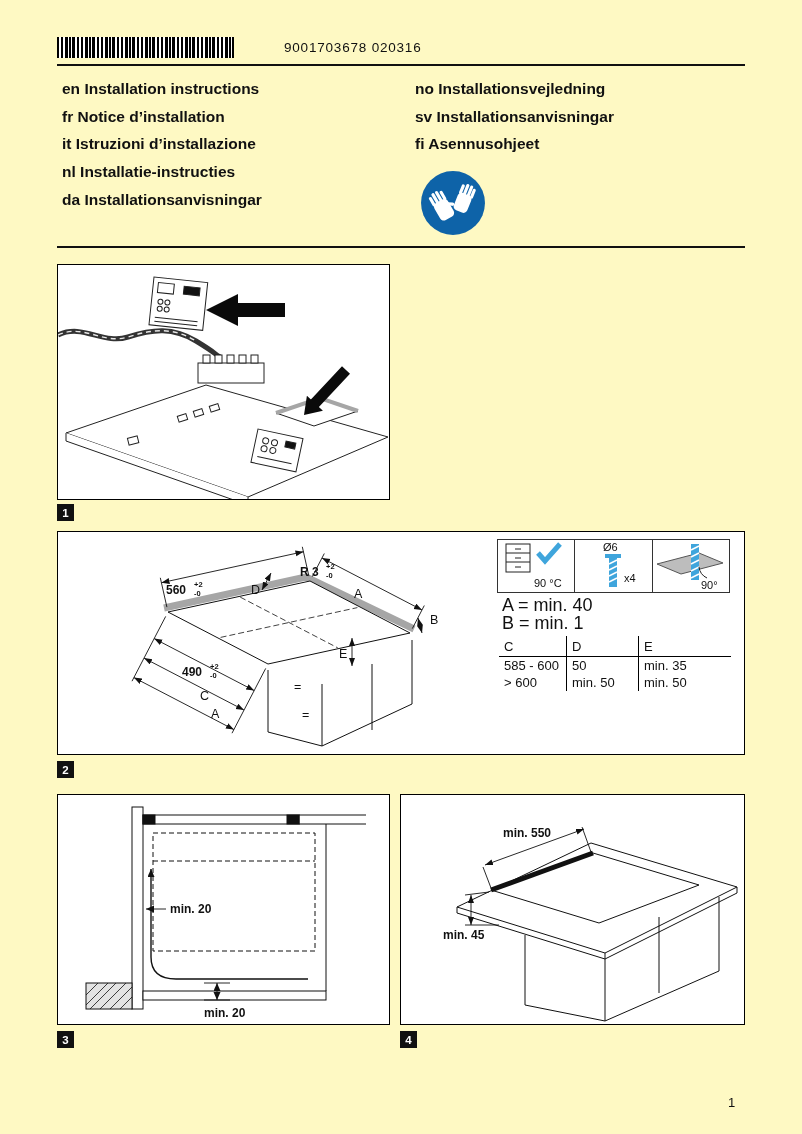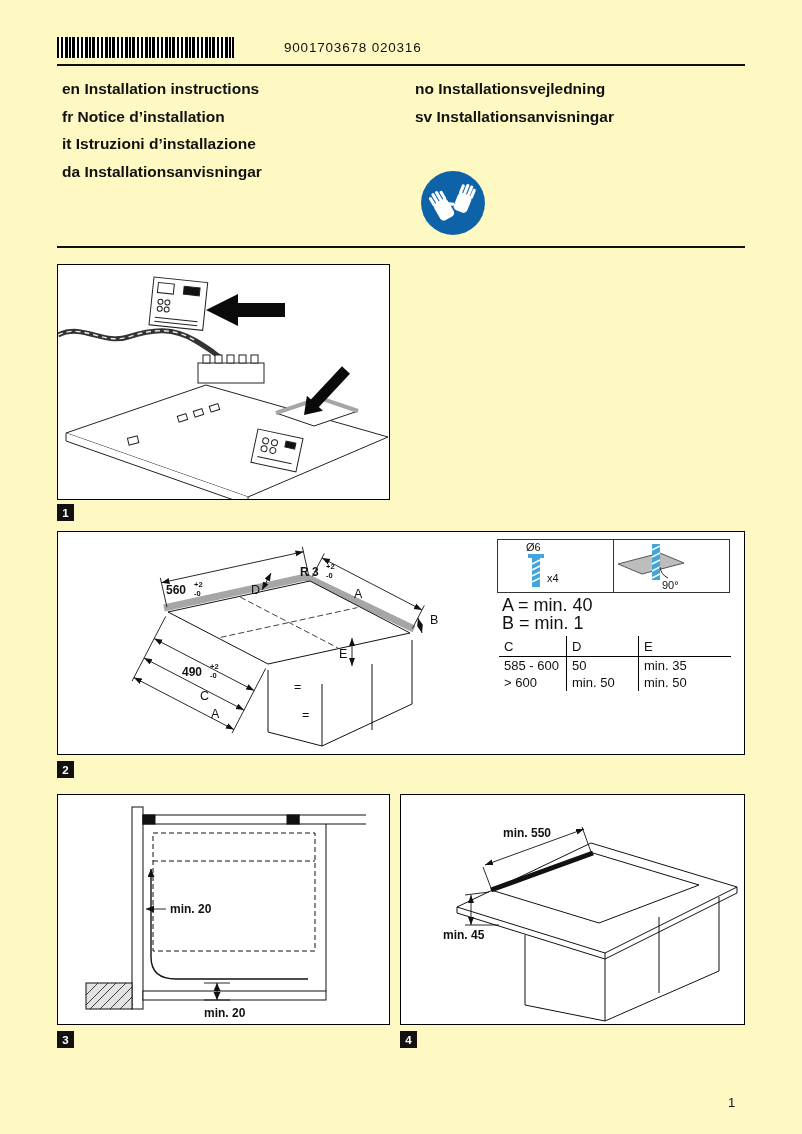--- a/index.html
+++ b/index.html
@@ -65,25 +65,27 @@
 
   <div class="abs barcode"></div>
   <div class="abs barcode-number">9001703678 020316</div>
 
   <div class="abs rule rule-top"></div>
 
   <ul class="abs lang-col lang-left">
     <li>en Installation instructions</li>
     <li>fr Notice d’installation</li>
     <li>it Istruzioni d’installazione</li>
+    <li>nl Installatie-instructies</li>
     <li>da Installationsanvisningar</li>
   </ul>
   <ul class="abs lang-col lang-right">
     <li>no Installationsvejledning</li>
     <li>sv Installationsanvisningar</li>
+    <li>fi Asennusohjeet</li>
   </ul>
 
   <div class="abs glove-sign">
     <svg width="66" height="66" viewBox="0 0 64 64">
       <circle cx="32" cy="32" r="31" fill="var(--sign-blue)"></circle>
       <g fill="#fff">
         <g transform="translate(23,37) rotate(-30)">
           <rect x="-8" y="-8" width="15" height="19" rx="4"></rect>
           <rect x="-8" y="-16" width="3" height="10" rx="1.4"></rect>
           <rect x="-4" y="-18" width="3" height="12" rx="1.4"></rect>
@@ -199,20 +201,34 @@
       <text x="294" y="64" class="letter-text">A</text>
       <text x="370" y="90" class="letter-text">B</text>
       <text x="279" y="124" class="letter-text">E</text>
       <text x="140" y="166" class="letter-text">C</text>
       <text x="151" y="184" class="letter-text">A</text>
       <text x="234" y="157" class="letter-text">=</text>
       <text x="242" y="185" class="letter-text">=</text>
     </svg>
 
     <div class="abs info-box">
+      <div class="info-cell">
+        <svg width="76" height="52" viewBox="0 0 76 52">
+          <g stroke="#222" fill="none">
+            <rect x="8" y="4" width="24" height="28"></rect>
+            <line x1="8" y1="13" x2="32" y2="13"></line>
+            <line x1="8" y1="22" x2="32" y2="22"></line>
+            <line x1="17" y1="9" x2="23" y2="9"></line>
+            <line x1="17" y1="18" x2="23" y2="18"></line>
+            <line x1="17" y1="27" x2="23" y2="27"></line>
+          </g>
+          <path d="M40,13 L47,21 L62,4" stroke="var(--accent-blue)" stroke-width="5" fill="none"></path>
+          <text x="36" y="47" class="icon-text">90 °C</text>
+        </svg>
+      </div>
       <div class="info-cell">
         <svg width="76" height="52" viewBox="0 0 76 52">
           <text x="28" y="11" class="icon-text">Ø6</text>
           <g>
             <rect x="30" y="14" width="16" height="4" fill="var(--accent-blue)"></rect>
             <rect x="34" y="18" width="8" height="29" fill="var(--accent-blue)"></rect>
             <line x1="34" y1="24" x2="42" y2="20" stroke="#fff" stroke-width="1.4"></line>
             <line x1="34" y1="30" x2="42" y2="26" stroke="#fff" stroke-width="1.4"></line>
             <line x1="34" y1="36" x2="42" y2="32" stroke="#fff" stroke-width="1.4"></line>
             <line x1="34" y1="42" x2="42" y2="38" stroke="#fff" stroke-width="1.4"></line>

